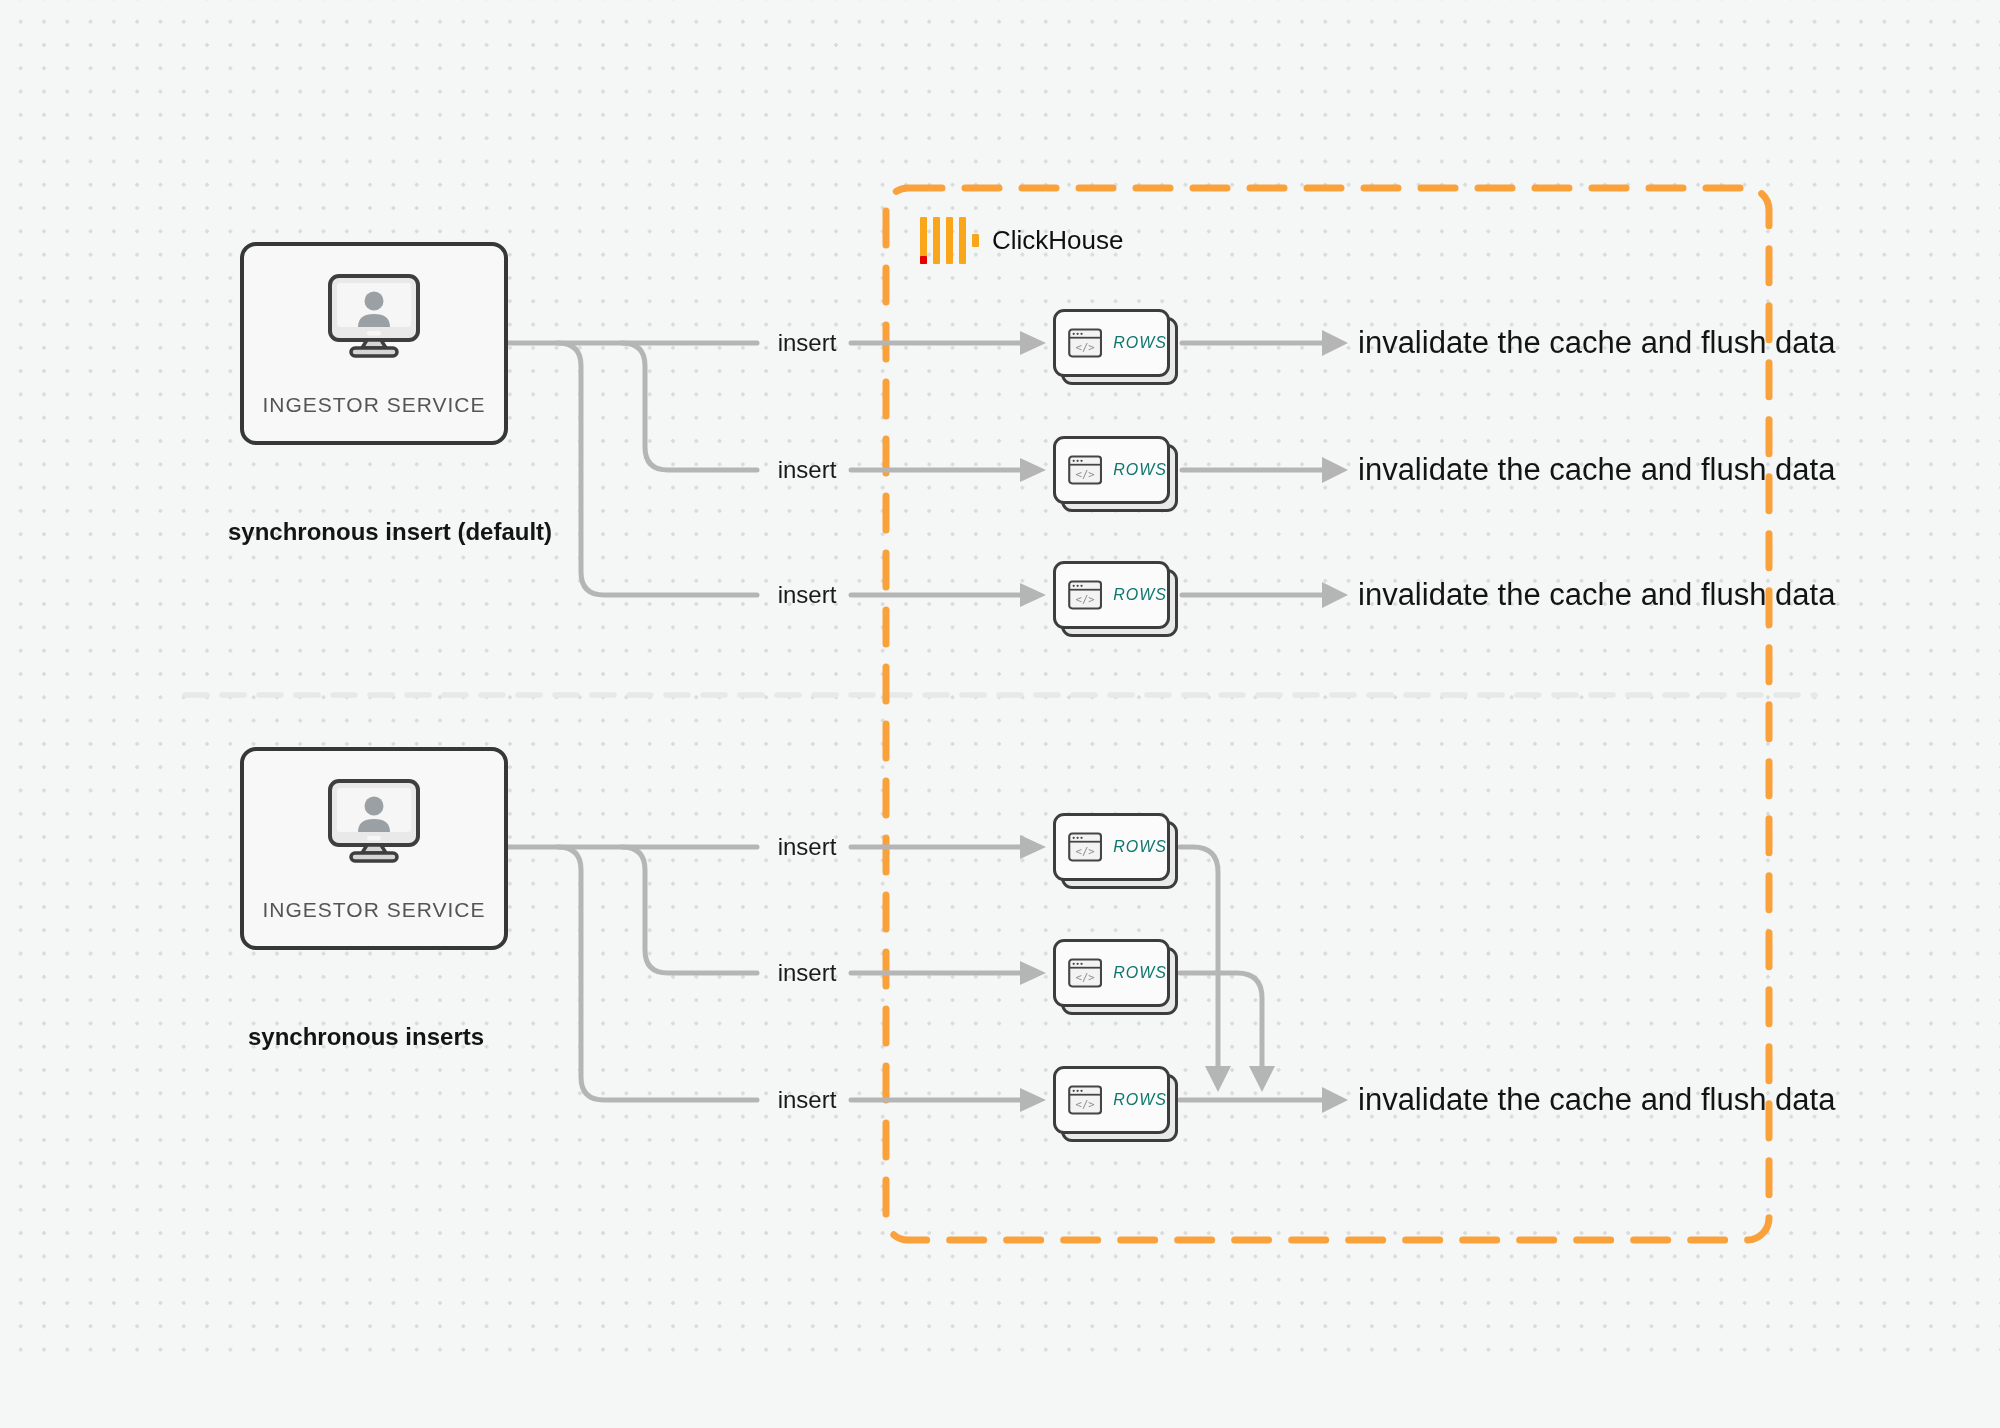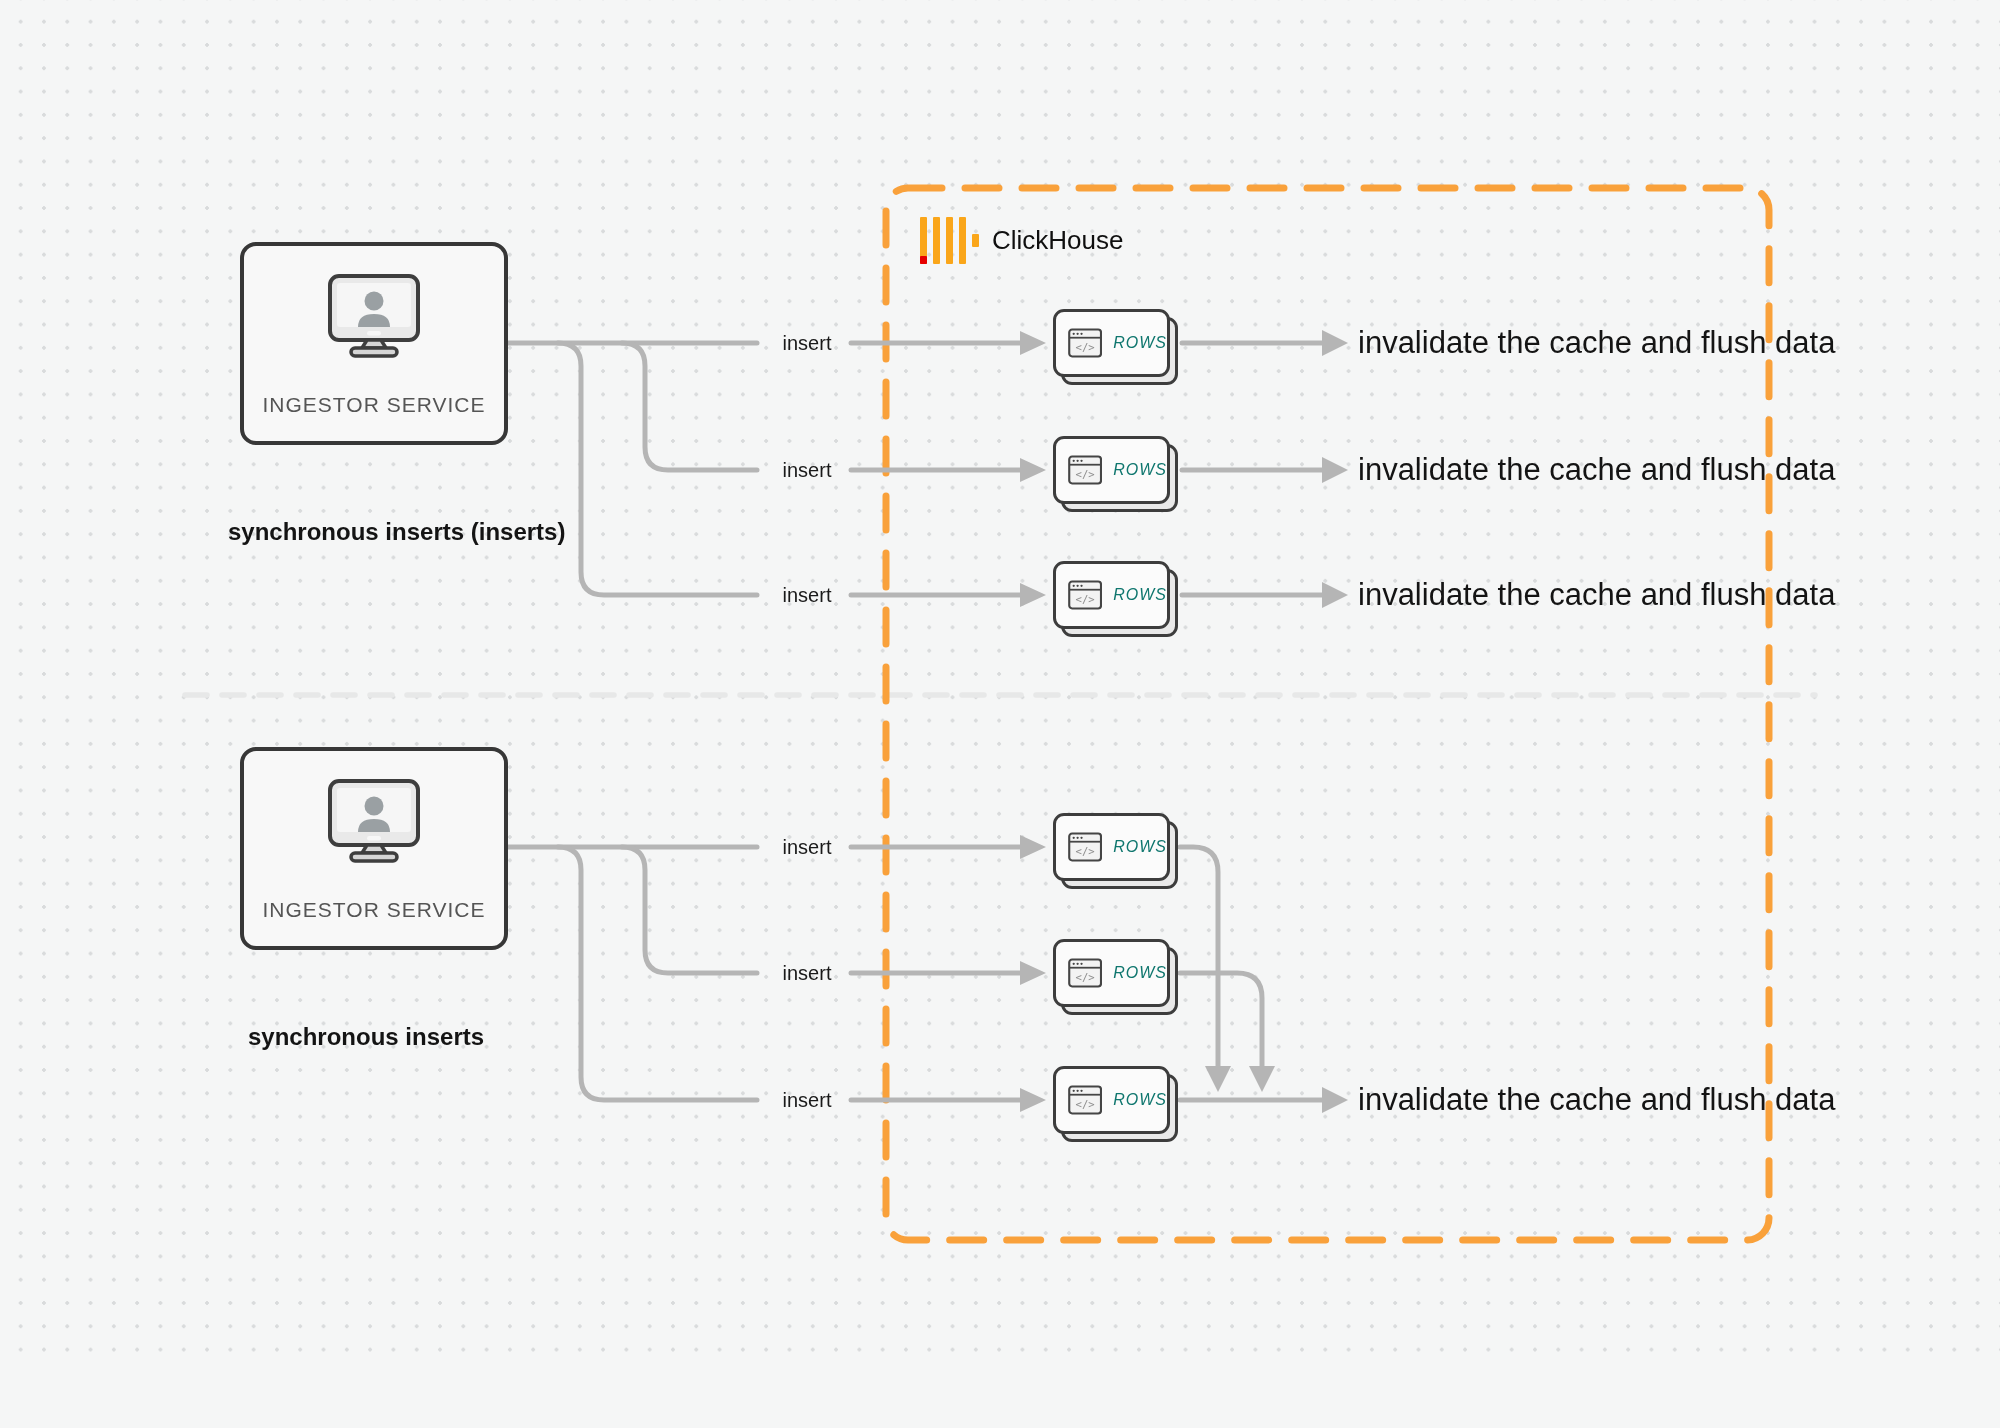--- a/index.html
+++ b/index.html
@@ -28,21 +28,21 @@
     font-size:21px;letter-spacing:1px;color:#555;
   }
 
   .caption{
     position:absolute;transform:translateY(-50%);
     font-weight:bold;font-size:24px;color:#141414;z-index:2;white-space:nowrap;
   }
 
   .insert-label{
     position:absolute;left:762px;width:90px;text-align:center;
-    transform:translateY(-50%);font-size:20px;color:#1a1a1a;z-index:2;
+    transform:translateY(-50%);font-size:24px;color:#1a1a1a;z-index:2;
   }
   .invalidate-label{
     position:absolute;left:1358px;transform:translateY(-50%);
     font-size:31px;color:#141414;z-index:2;white-space:nowrap;
   }
 
   .rows-card{position:absolute;width:125px;height:76px;z-index:2;}
   .rows-card .shadow{
     position:absolute;left:8px;top:8px;width:117px;height:68px;box-sizing:border-box;
     background:#e9e9e9;border:3px solid #3d3d3d;border-radius:11px;
@@ -148,21 +148,21 @@
       <rect x="9" y="9" width="74" height="44" rx="3" fill="#f6f6f6"></rect>
       <circle cx="46" cy="27" r="9.5" fill="#9aa0a3"></circle>
       <path d="M30,53 Q30,40 46,40 Q62,40 62,53 Z" fill="#9aa0a3"></path>
       <rect x="39" y="57" width="14" height="4.5" rx="2.2" fill="#f7f7f7"></rect>
       <path d="M39,66 L53,66 L58,74 L34,74 Z" fill="#d6d6d6" stroke="#3e3e3e" stroke-width="3.5" stroke-linejoin="round"></path>
       <rect x="23" y="74" width="46" height="8" rx="4" fill="#d6d6d6" stroke="#3e3e3e" stroke-width="3.5"></rect>
     </svg>
     <div class="service-label">INGESTOR SERVICE</div>
   </div>
 
-  <div class="caption" style="left:228px;top:532px;">synchronous inserts (inserts)</div>
+  <div class="caption" style="left:228px;top:532px;">synchronous insert (default)</div>
   <div class="caption" style="left:248px;top:1037px;">synchronous inserts</div>
 
   <div class="insert-label" style="top:343px;">insert</div>
   <div class="insert-label" style="top:470px;">insert</div>
   <div class="insert-label" style="top:595px;">insert</div>
   <div class="insert-label" style="top:847px;">insert</div>
   <div class="insert-label" style="top:973px;">insert</div>
   <div class="insert-label" style="top:1100px;">insert</div>
 
   <div class="invalidate-label" style="top:343px;">invalidate the cache and flush data</div>

